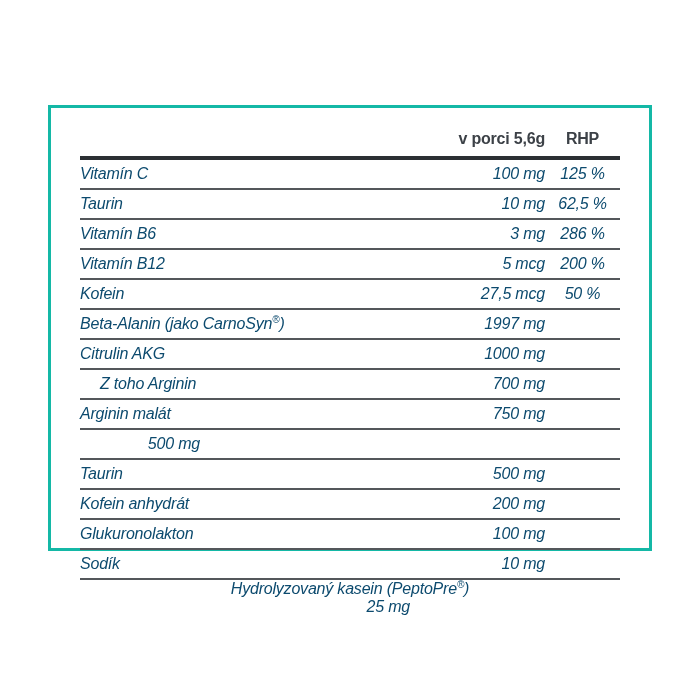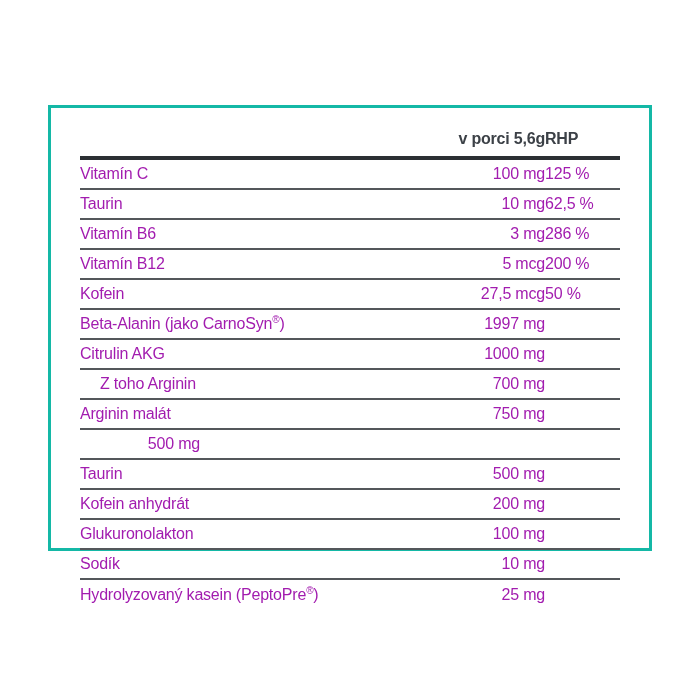--- a/index.html
+++ b/index.html
@@ -33,32 +33,33 @@
     height: 52px;
     padding-bottom: 8px;
     border-bottom: 4px solid #2b2f33;
     color: #3c4147;
     font-size: 16px;
     font-weight: 700;
     letter-spacing: -0.2px;
   }
   .col-name   { flex: 1; text-align: left; }
   .col-amount { width: 120px; text-align: right; }
-  .col-rhp    { width: 75px;  text-align: left; }
+  .col-rhp    { width: 75px;  text-align: center; }
   .trow {
     display: flex;
     align-items: center;
     height: 30px;
     border-bottom: 2px solid #54575b;
-    color: #a21caf;
+    color: #0c4a6e;
     font-size: 16px;
     letter-spacing: -0.2px;
     white-space: nowrap;
+    font-style: italic;
   }
-  .trow:last-child { border-bottom: none; }
+  .trow:last-child { border-bottom: none; flex-direction: column; }
   .trow .col-name.indent { padding-left: 20px; }
   sup {
     font-size: 10px;
     line-height: 0;
     vertical-align: super;
   }
 </style>
 </head>
 <body>
 

